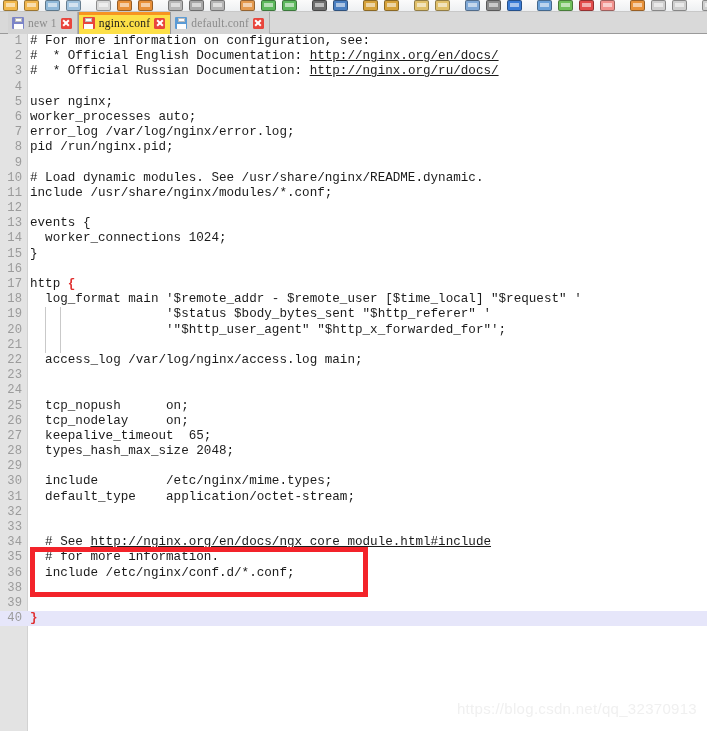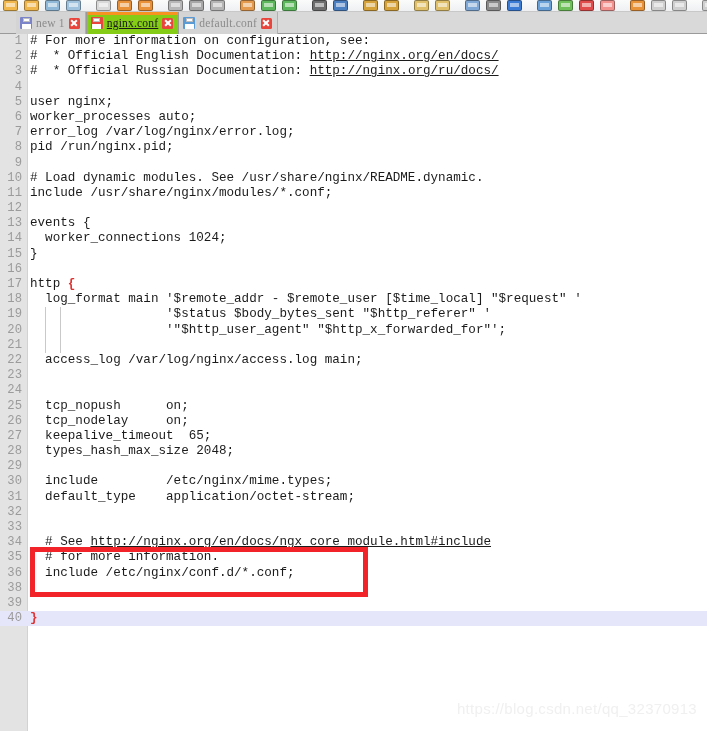--- a/index.html
+++ b/index.html
@@ -56,43 +56,42 @@
   
   #tabbar {
     position: absolute;
     left: 0; top: 12px;
     width: 707px; height: 22px;
     background: #d9d9d9;
     border-bottom: 1px solid #9a9a9a;
     box-sizing: border-box;
     display: flex;
     align-items: stretch;
-    padding-left: 16px;
+    padding-left: 8px;
   }
   .tab {
     position: relative;
     display: flex;
     align-items: center;
     height: 22px;
     box-sizing: border-box;
     padding: 0 5px 0 4px;
     background: #d4d4d4;
     border-right: 1px solid #b0b0b0;
     font-size: 11.5px;
     color: #8b8b8b;
     font-family: "Liberation Serif", serif;
     cursor: pointer;
     white-space: nowrap;
   }
   .tab.active {
-    background: #84cc16;
+    background: #fde047;
     color: #1a1a1a;
     border-right: 1px solid #9a9a9a;
     border-left: 1px solid #9a9a9a;
-    text-decoration: underline;
   }
   .tab.active::before {
     content: "";
     position: absolute;
     left: 0; right: 0; top: 0;
     height: 3px;
     background: #f79421;
   }
   .tab-icon {
     width: 12px; height: 12px;

